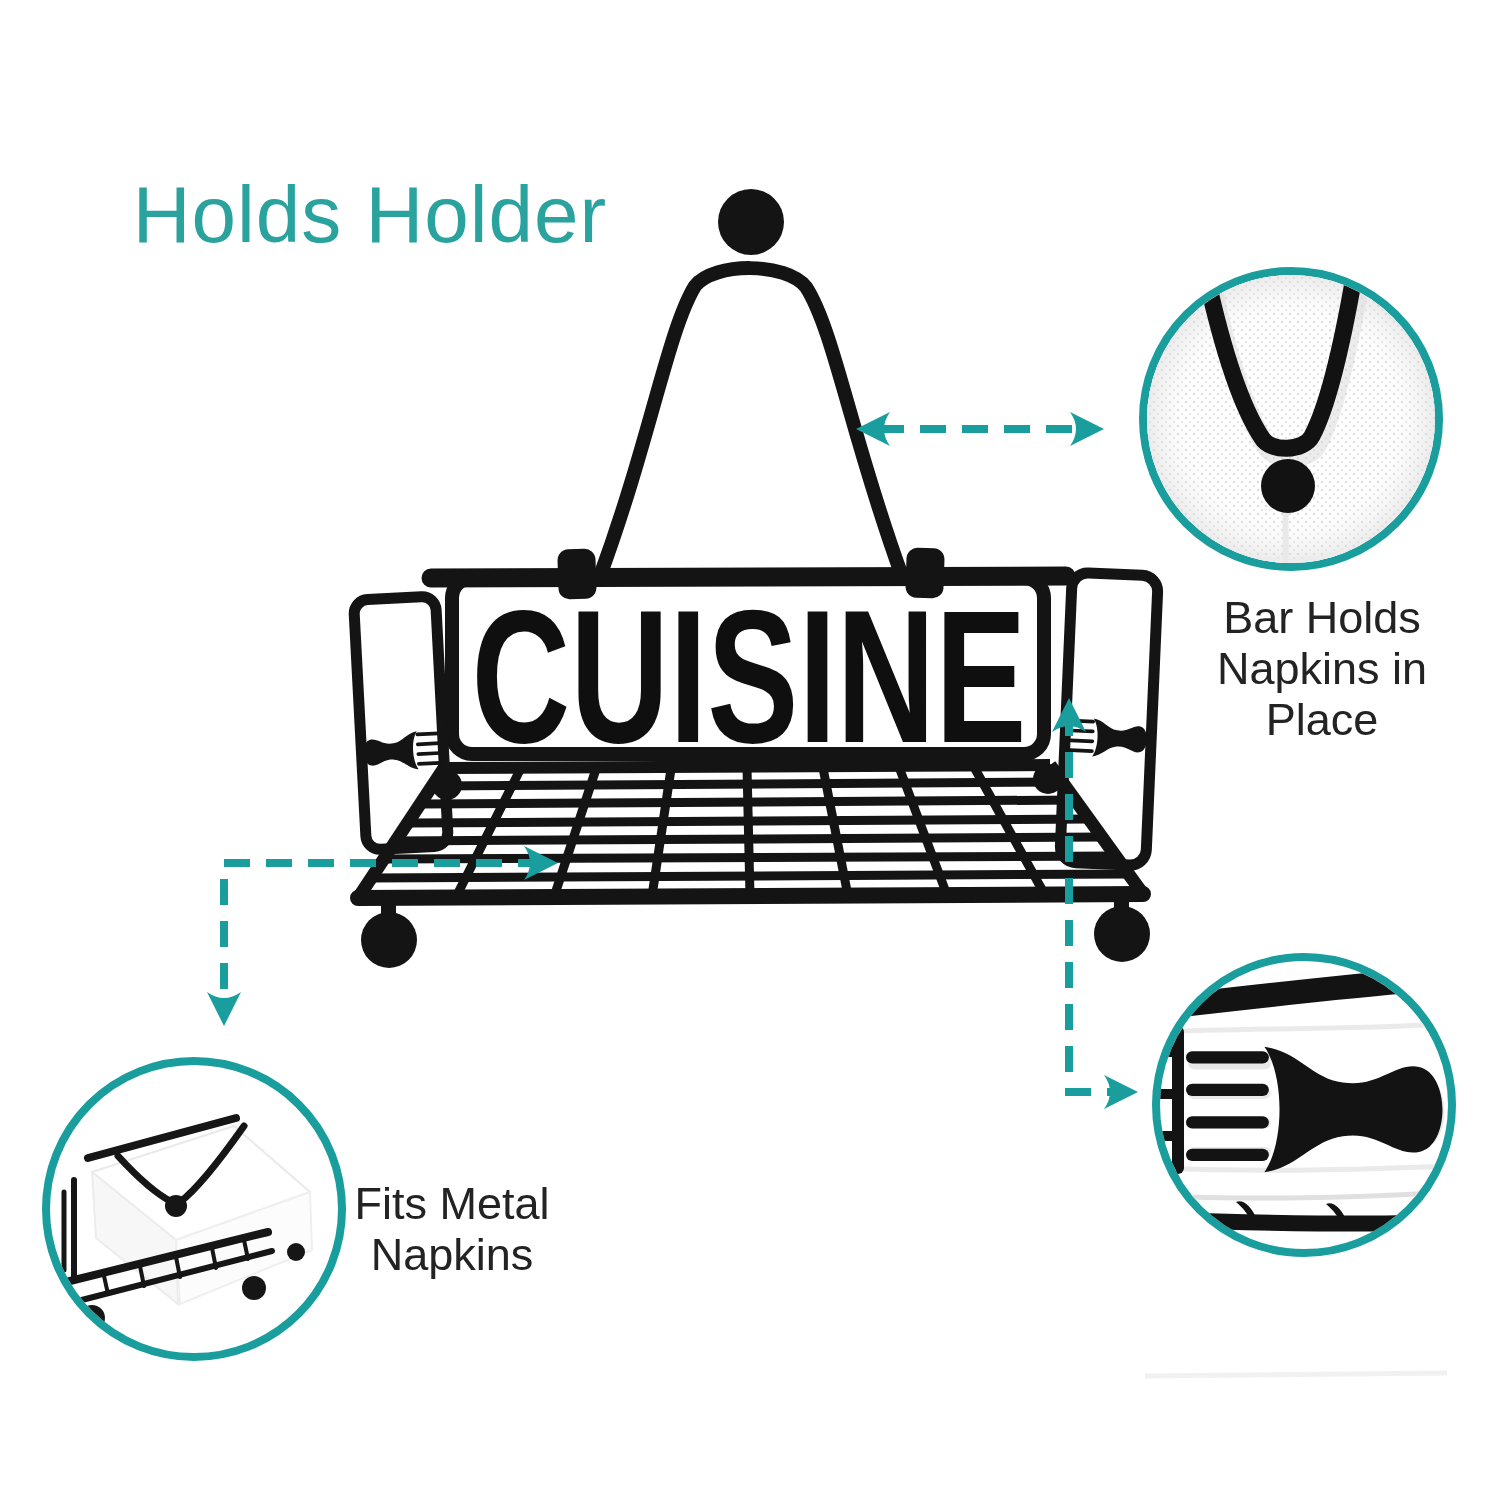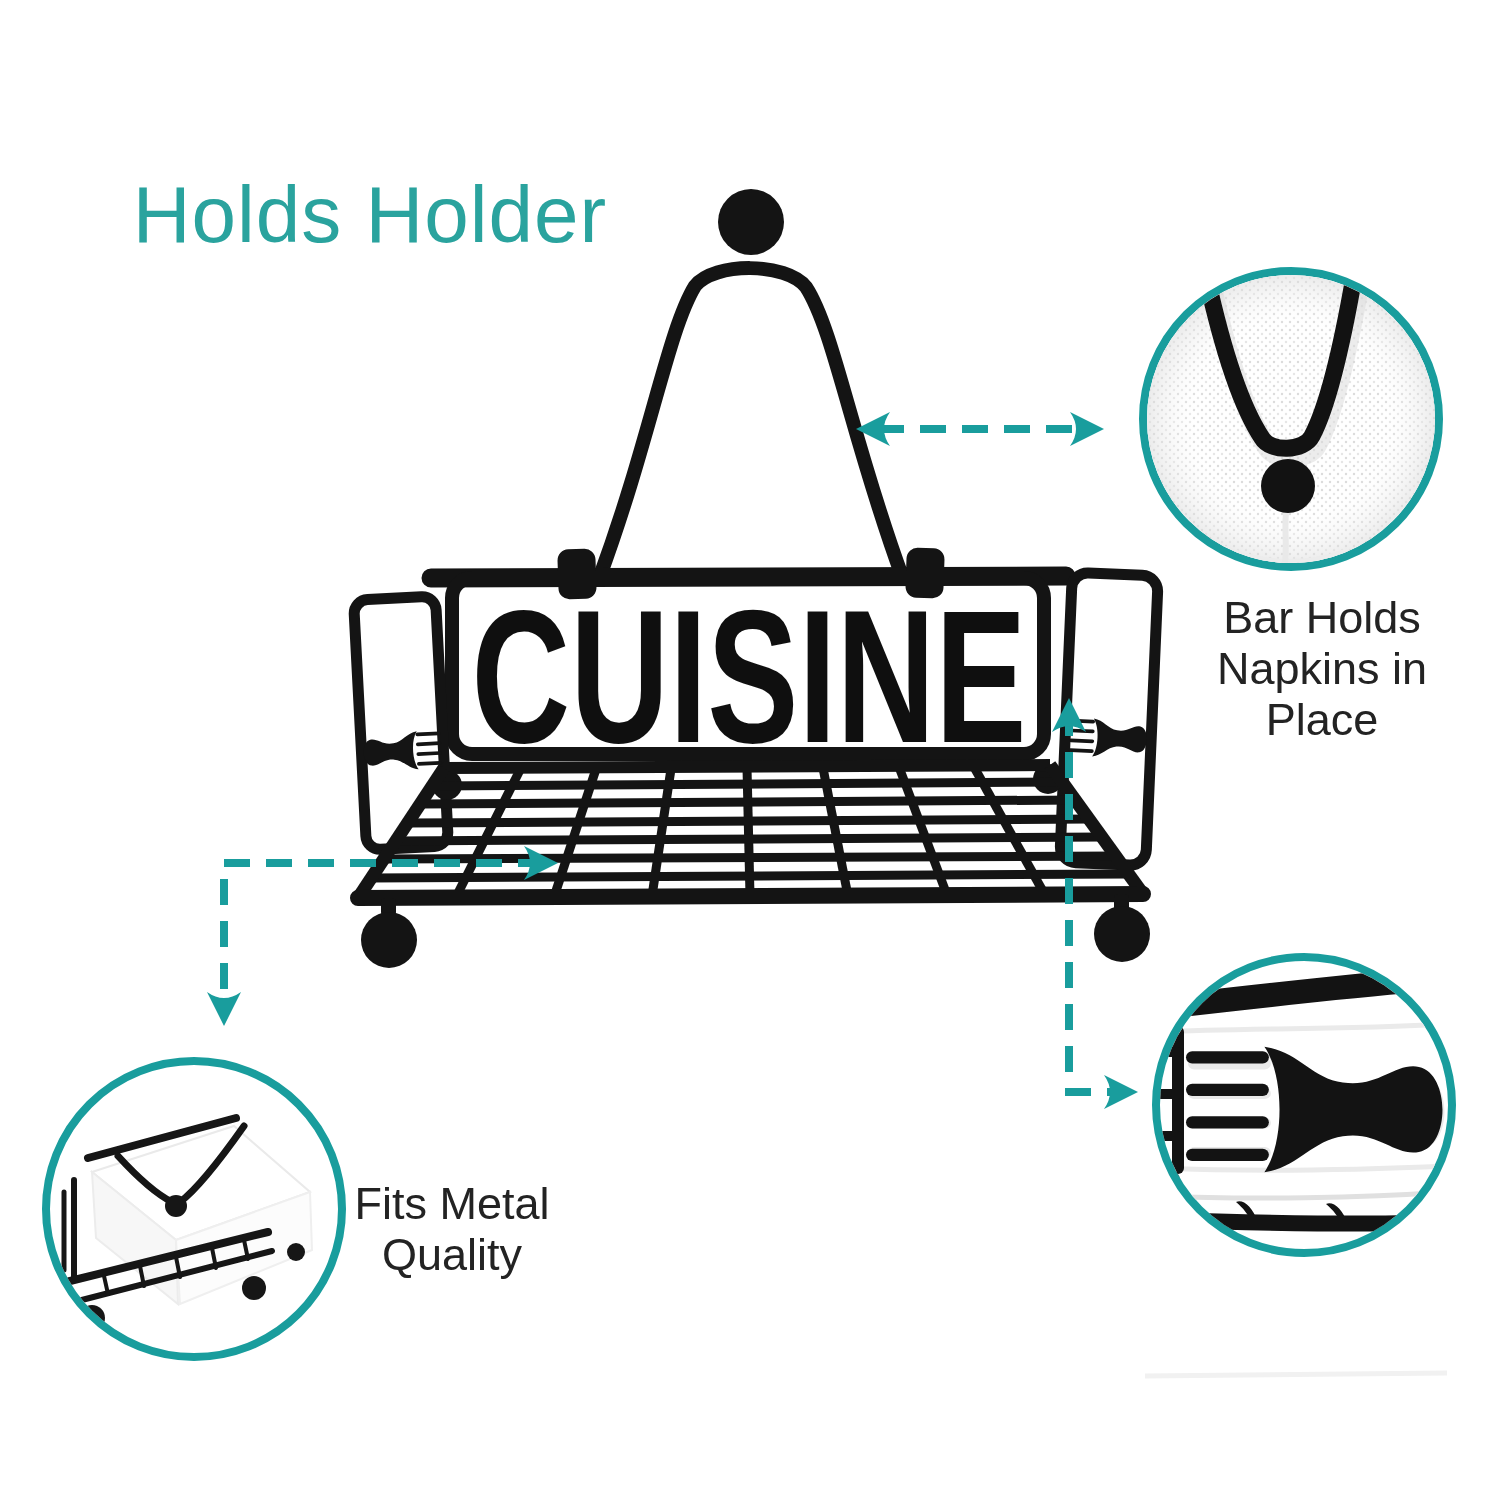--- a/index.html
+++ b/index.html
@@ -208,17 +208,17 @@
   </div>
 
   <div class="caption" id="cap-bar">
     <span>Bar Holds</span>
     <span>Napkins in</span>
     <span>Place</span>
   </div>
 
   <div class="caption" id="cap-lunch">
     <span>Fits Metal</span>
-    <span>Quality</span>
+    <span>Napkins</span>
   </div>
 
 
 </div>
 
 </body></html>

